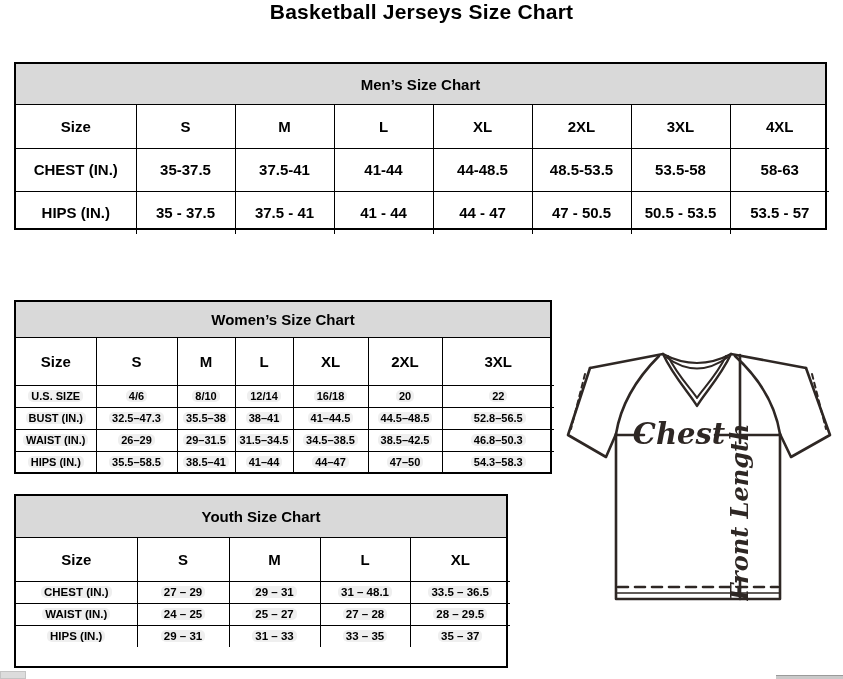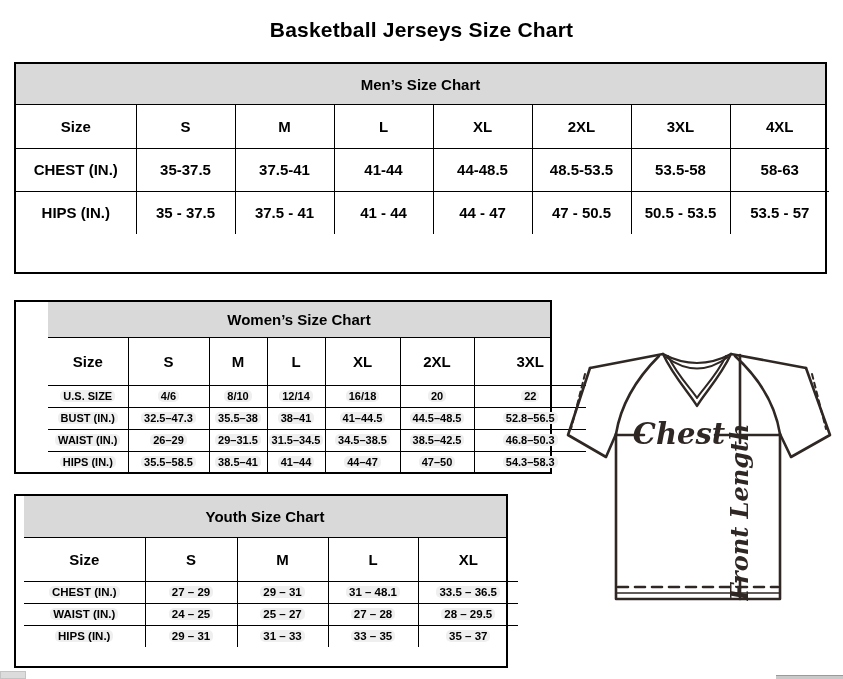--- a/index.html
+++ b/index.html
@@ -2,48 +2,48 @@
 <html><head>
 <meta charset="utf-8">
 <style>
   html,body { margin:0; padding:0; }
   body {
     width:843px; height:679px; position:relative; background:#ffffff;
     font-family:"Liberation Sans", sans-serif; color:#000;
     overflow:hidden;
   }
   .page-title {
-    position:absolute; top:18px; left:0; width:100%;
+    position:absolute; top:0; left:0; width:100%;
     text-align:center; font-size:21px; font-weight:bold; letter-spacing:0.2px;
   }
   .chart {
     position:absolute; border:2px solid #000; background:#fff; box-sizing:border-box;
   }
   .chart-title {
     background:#d9d9d9; border-bottom:1px solid #000;
     display:flex; align-items:center; justify-content:center;
     font-weight:bold; font-size:15px;
   }
   table { border-collapse:collapse; border-style:hidden; table-layout:fixed; width:100%; }
   th, td {
     border:1px solid #000; text-align:center; vertical-align:middle;
     font-weight:bold; padding:0; overflow:hidden; white-space:nowrap;
   }
   
-  #mens { left:14px; top:62px; width:813px; height:212px; }
+  #mens { left:14px; top:62px; width:813px; height:168px; }
   #mens .chart-title { height:40px; }
   #mens thead tr { height:43px; font-size:15px; }
   #mens tbody tr { height:43px; font-size:15px; }
   
-  #womens { left:14px; top:300px; width:538px; height:174px;padding-left:32px; }
+  #womens { left:14px; top:300px; width:538px; height:174px; }
   #womens .chart-title { height:35px; }
   #womens thead tr { height:47px; font-size:15px; }
   #womens tbody tr { height:22px; font-size:11px; }
   
-  #youth { left:14px; top:494px; width:494px; height:174px;padding-left:8px; }
+  #youth { left:14px; top:494px; width:494px; height:174px; }
   #youth .chart-title { height:41px; }
   #youth thead tr { height:43px; font-size:15px; }
   #youth tbody tr { height:22px; font-size:11.5px; }
   .hl { background:#efefef; padding:0 3px; border-radius:5px; }
   
   .jersey-wrap { position:absolute; left:558px; top:347px; width:282px; height:262px; }
   .jersey-wrap svg { display:block; width:100%; height:100%; }
   .frag-left {
     position:absolute; left:0; top:671px; width:26px; height:8px;
     background:#dcdcdc; border:1px solid #c4c4c4; box-sizing:border-box;

